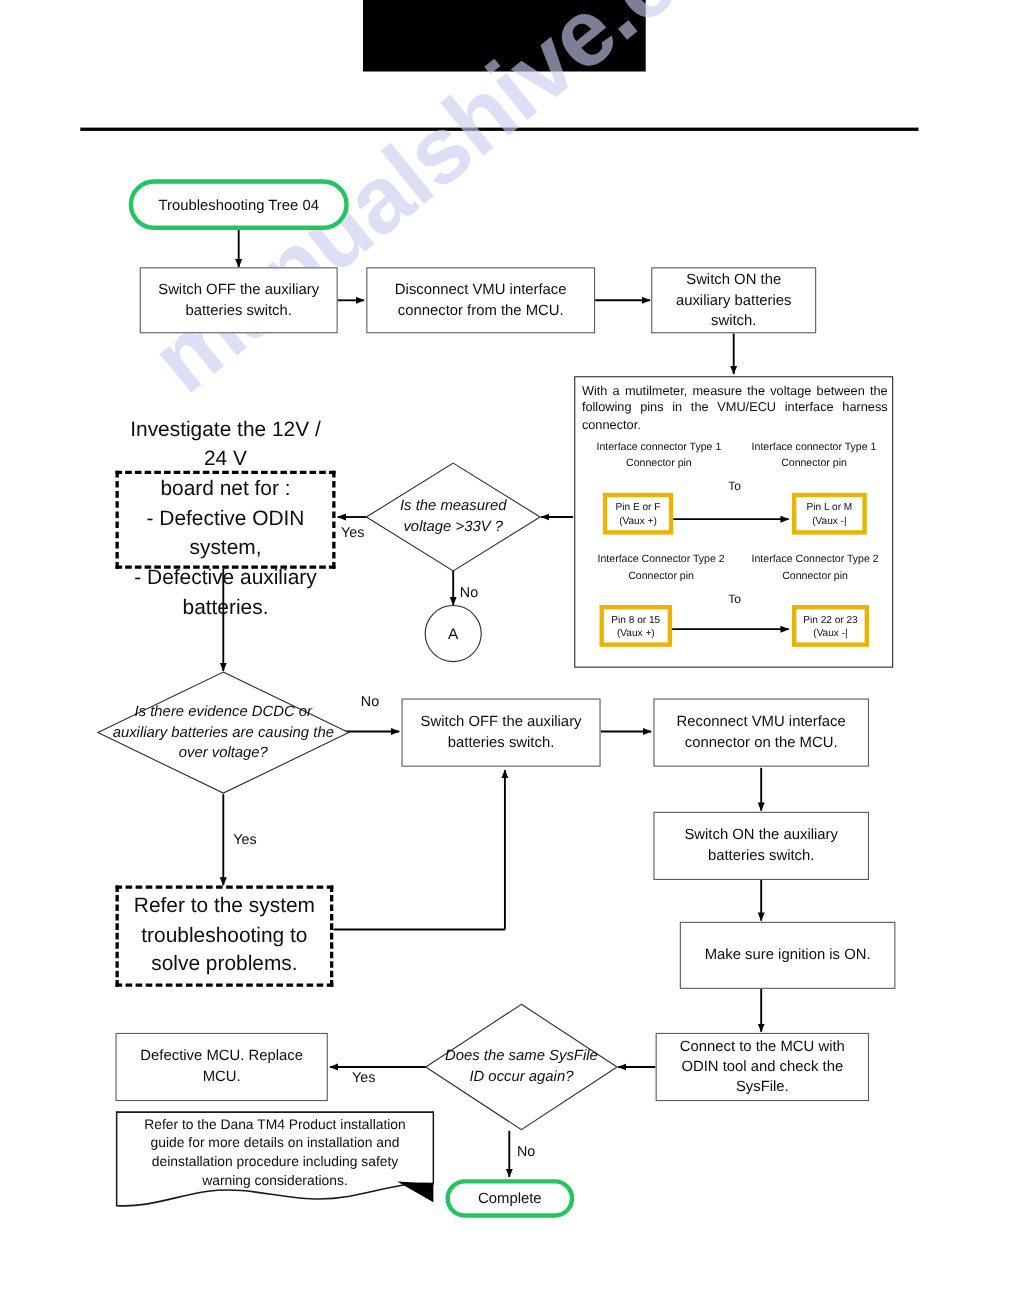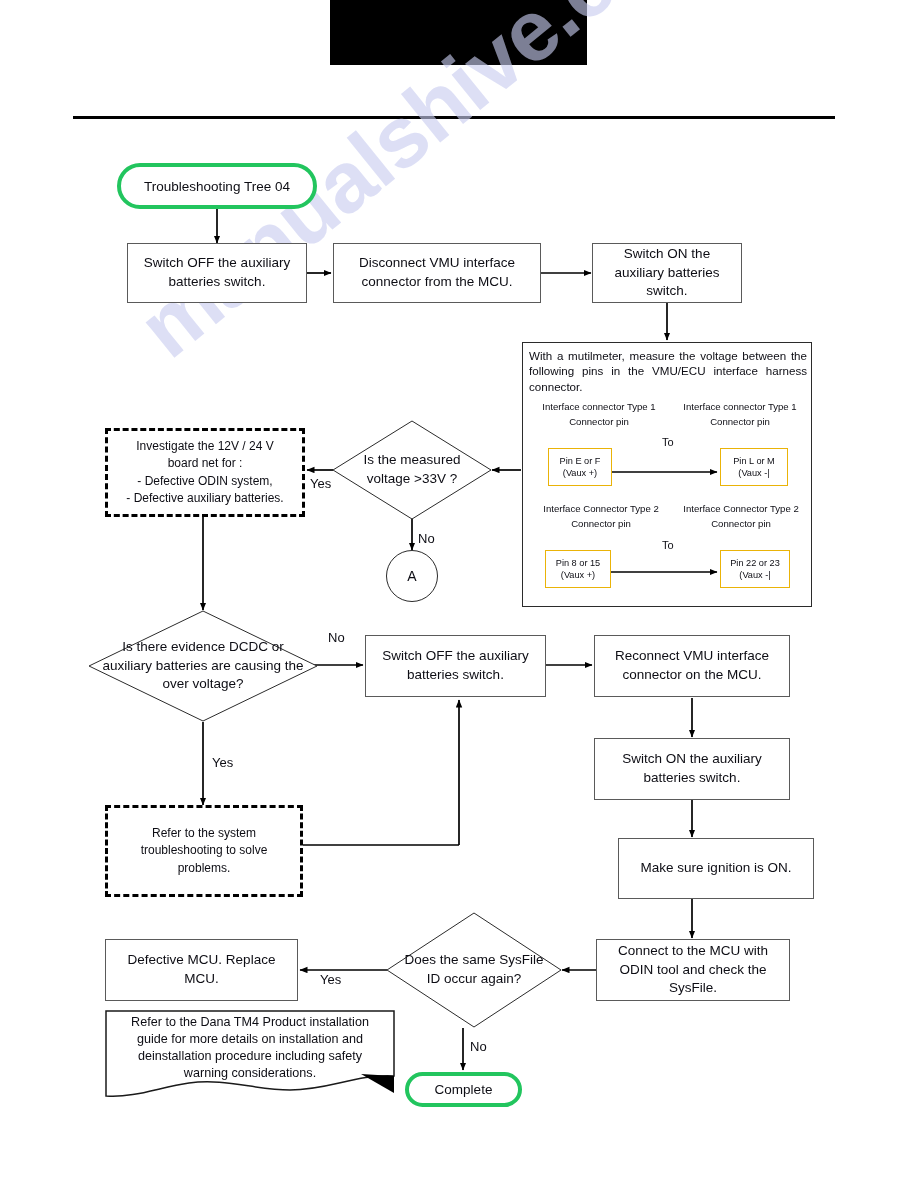--- a/index.html
+++ b/index.html
@@ -54,56 +54,56 @@
     line-height:1.38;
     padding:4px 7px;
   }
   .term{
     border:4px solid #22c55e;
     border-radius:26px;
     font-size:13.5px;
   }
   .dashed{
     border:3px dashed #000000;
-    font-size:12px;
+    font-size:19px;
     line-height:1.42;
     padding:4px 6px;
   }
   .conn-circle{
     border:1px solid #2b2b2b;
     border-radius:50%;
     font-size:14px;
   }
 
   
   .diamond{position:absolute;z-index:3;}
   .diamond svg{position:absolute;left:0;top:0;overflow:visible;}
   .diamond .dtext{
     position:absolute;left:0;top:0;width:100%;height:100%;
     display:flex;align-items:center;justify-content:center;
     text-align:center;font-size:13.5px;line-height:1.38;
-    padding:0 10px;box-sizing:border-box;
+    padding:0 10px;box-sizing:border-box;font-style:italic;
   }
 
   
   .panel{
     position:absolute;left:522px;top:342px;width:290px;height:265px;
     border:1px solid #2b2b2b;background:#ffffff;box-sizing:border-box;z-index:3;
   }
   .panel-intro{
     position:absolute;left:6px;top:5px;width:278px;
     font-size:11.6px;line-height:1.33;text-align:justify;
     text-align-last:left;
   }
   .panel-lbl{
     position:absolute;font-size:9.6px;font-weight:400;text-align:center;
     white-space:nowrap;
   }
   .pinbox{
-    position:absolute;border:1px solid #eab308;background:#fff;
+    position:absolute;border:4px solid #eab308;background:#fff;
     display:flex;flex-direction:column;align-items:center;justify-content:center;
     font-size:9.2px;line-height:1.35;text-align:center;box-sizing:border-box;
   }
   .to-lbl{position:absolute;font-size:11px;}
 
   
   .note{
     position:absolute;left:105px;top:1010px;width:290px;height:92px;z-index:3;
   }
   .note svg{position:absolute;left:0;top:0;}

